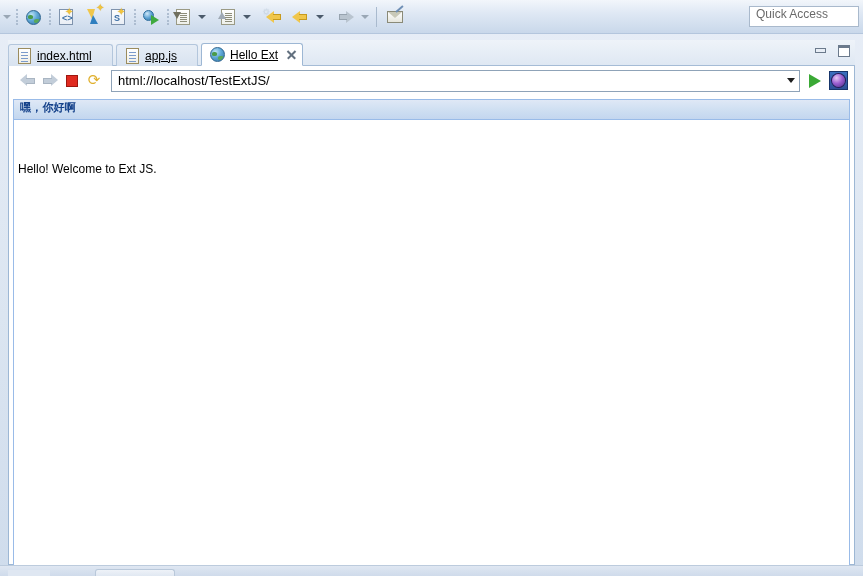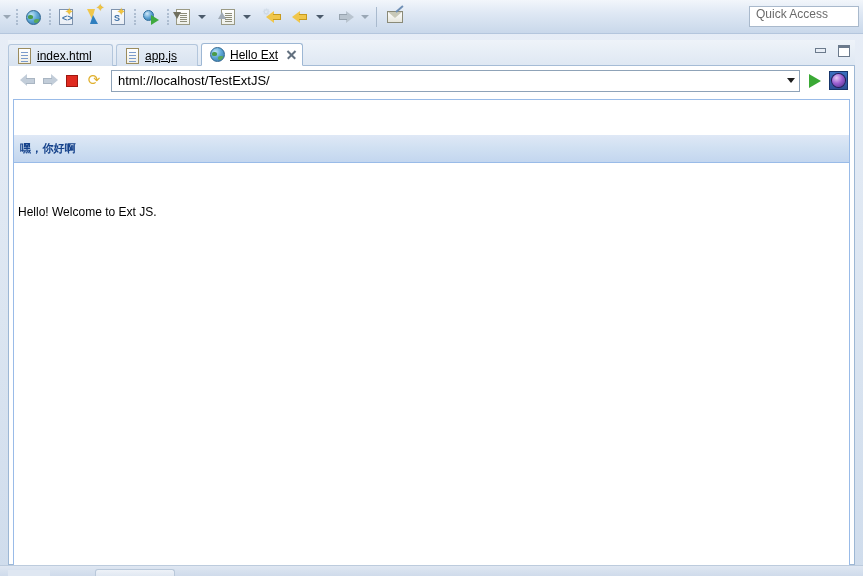--- a/index.html
+++ b/index.html
@@ -590,28 +590,27 @@
     padding: 4px;
     box-sizing: border-box;
   }
   .ext-panel {
     width: 100%;
     border: 1px solid #99bbe8;
     box-sizing: border-box;
     background: #ffffff;
   }
   .ext-header {
-    height: 28px;
+    height: 20px;
     background: linear-gradient(to bottom, #dfe8f6 0%, #d0e0f2 48%, #c3d6ef 100%);
     border-bottom: 1px solid #99bbe8;
     display: flex;
-    align-items: center;
+    align-items: flex-start;
     padding-left: 6px;
     box-sizing: border-box;
-    margin-top: 35px;
   }
   .ext-header .title {
     font-size: 11px;
     font-weight: bold;
     color: #15428b;
     font-family: "DejaVu Sans", "Liberation Sans", sans-serif;
     letter-spacing: 0.2px;
   }
   .ext-body {
     min-height: 425px;

